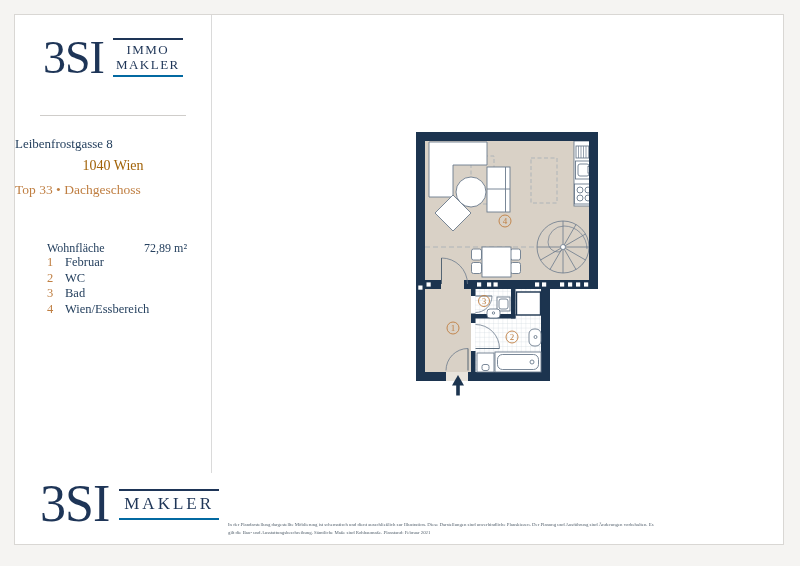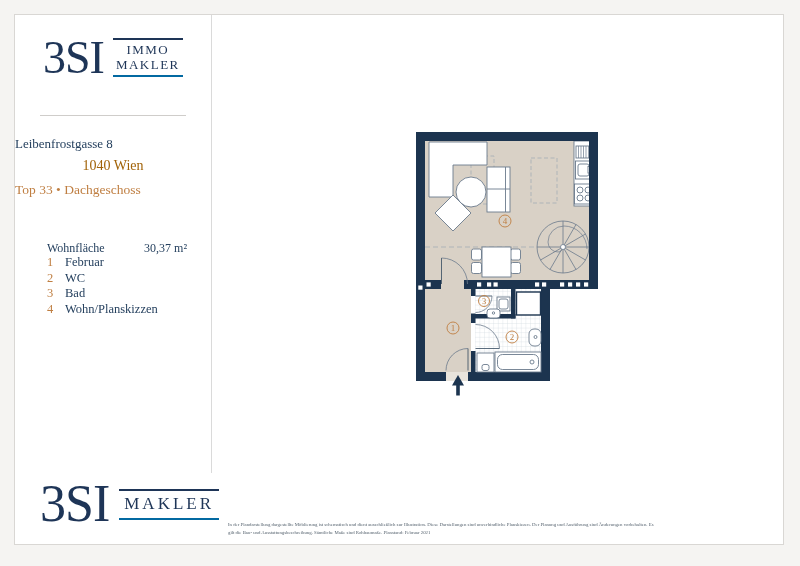--- a/index.html
+++ b/index.html
@@ -71,39 +71,39 @@
       <span>MAKLER</span>
     </div>
   </div>
   <div class="logo-divider"></div>
 
   <div class="street">Leibenfrostgasse 8</div>
   <div class="city">1040 Wien</div>
   <div class="unit">Top 33 • Dachgeschoss</div>
   <div class="arearow">
     <span>Wohnfläche</span>
-    <span>30,37 m²</span>
+    <span>72,89 m²</span>
   </div>
 
   <div class="legend">
     <div class="legend-row">
       <span class="lnum">1</span>
       <span>Februar</span>
     </div>
     <div class="legend-row">
       <span class="lnum">2</span>
       <span>WC</span>
     </div>
     <div class="legend-row">
       <span class="lnum">3</span>
       <span>Bad</span>
     </div>
     <div class="legend-row">
       <span class="lnum">4</span>
-      <span>Wohn/Planskizzen</span>
+      <span>Wien/Essbereich</span>
     </div>
   </div>
 
   <svg class="plan" width="210" height="280" viewBox="405 120 210 280">
     <defs>
       <pattern id="tiles" width="4.6" height="4.6" patternUnits="userSpaceOnUse">
         <path d="M4.6 0H0V4.6" fill="none" stroke="#cfd8de" stroke-width="0.6"></path>
       </pattern>
     </defs>
 

